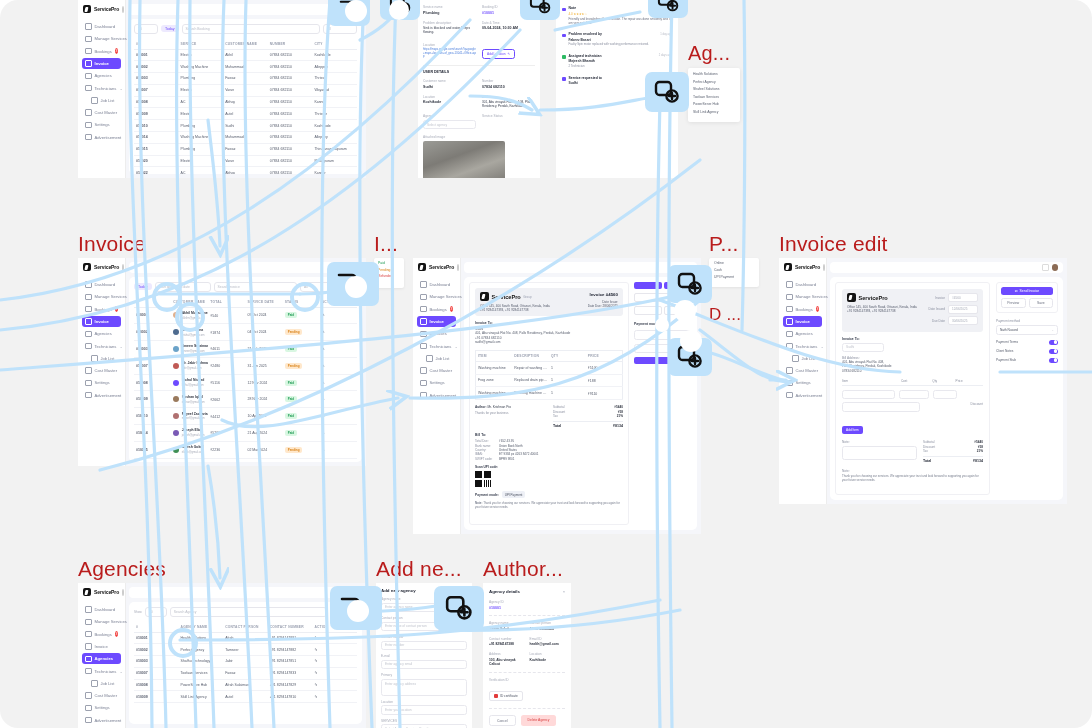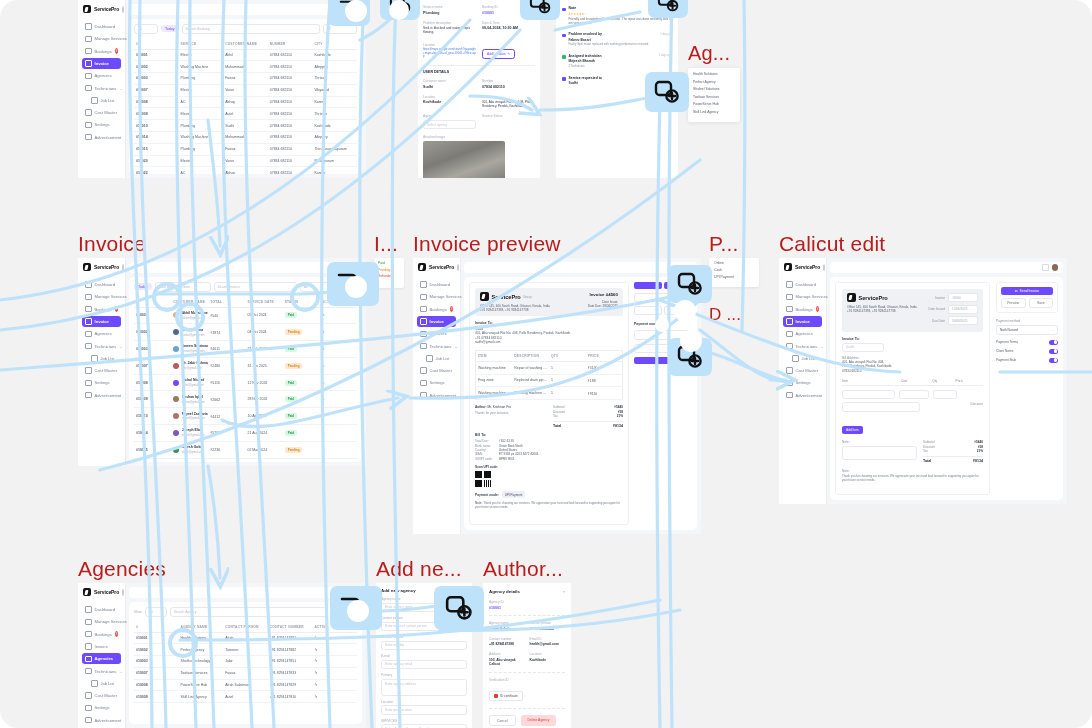--- a/index.html
+++ b/index.html
@@ -420,24 +420,23 @@
         <div style="font-size: 3.4px; color: rgb(91, 97, 112); white-space: nowrap;">Perfect Agency</div>
         <div style="font-size: 3.4px; color: rgb(91, 97, 112); white-space: nowrap;">Shafeel Solutions</div>
         <div style="font-size: 3.4px; color: rgb(91, 97, 112); white-space: nowrap;">Toofaan Services</div>
         <div style="font-size: 3.4px; color: rgb(91, 97, 112); white-space: nowrap;">PowerServe Hub</div>
         <div style="font-size: 3.4px; color: rgb(91, 97, 112); white-space: nowrap;">Skill Link Agency</div>
       </div>
   </div>
 
   <div class="frame-title" style="left:78px;top:232px;font-size:21px;">Invoice</div>
   <div class="frame-title" style="left:374px;top:232px;font-size:21px;">I...</div>
-  <div class="frame-title" style="left:413px;top:232px;font-size:21px;">Invoice  preview</div>
   <div class="frame-title" style="left:709px;top:232px;font-size:21px;">P...</div>
   <div class="frame-title" style="left:709px;top:305px;font-size:17px;">D ...</div>
-  <div class="frame-title" style="left:779px;top:232px;font-size:21px;">Calicut edit</div>
+  <div class="frame-title" style="left:779px;top:232px;font-size:21px;">Invoice edit</div>
 
   <div class="artboard" style="left:78px;top:258px;width:288px;height:208px;">
     <div class="app">
       <div class="side" style="width:47px;">
         <div class="brandrow">
           <span class="brandmark"></span>
           <span class="brandtxt">ServicePro</span>
           <span class="brand-caret"></span>
         </div>
         <div class="nav">

